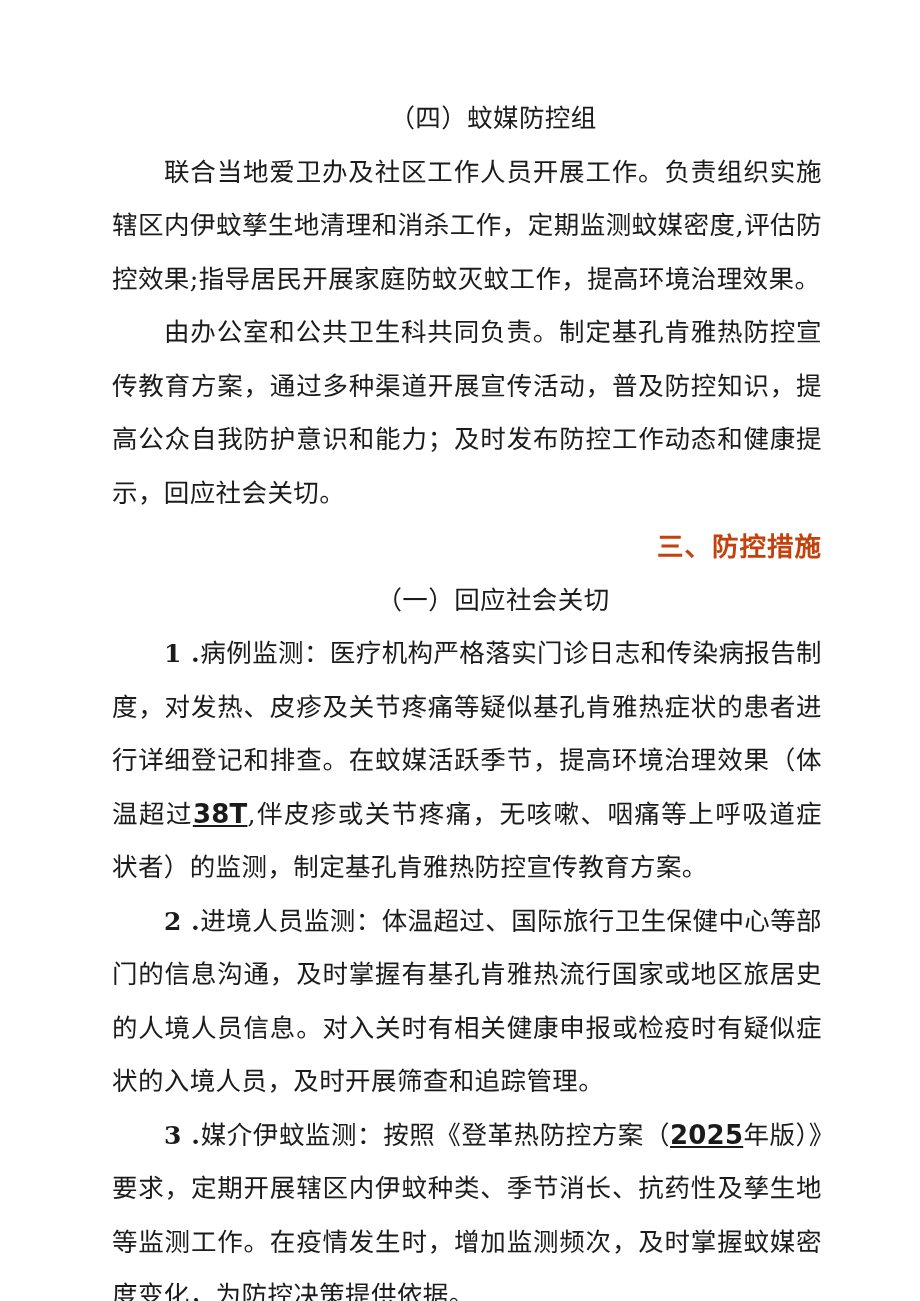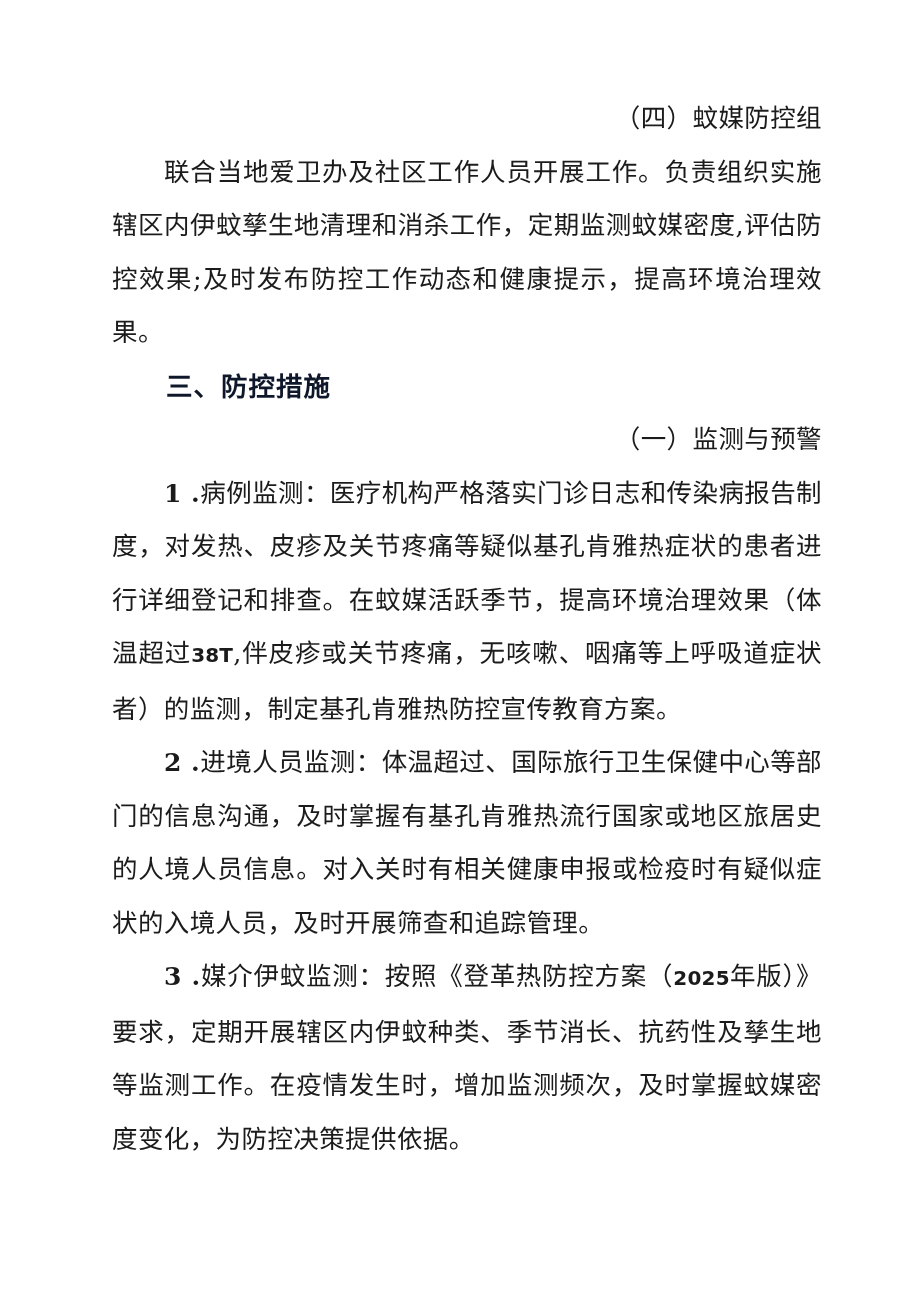--- a/index.html
+++ b/index.html
@@ -41,58 +41,60 @@
   }
 
   
   .para.indent {
     text-indent: 52px;
   }
 
   
   .para.subhead {
     text-indent: 52px;
-    text-align: right;
+    text-align: center;
   }
 
   
   .num {
     font-family: "DejaVu Serif", "Liberation Serif", serif;
     font-weight: 700;
     font-size: 25px;
     letter-spacing: 0.5px;
   }
 
   
   .b-latin {
     font-family: "DejaVu Sans", "Liberation Sans", sans-serif;
     font-weight: 700;
-    font-size: 20px;
+    font-size: 26px;
     letter-spacing: 0.2px;
+    text-decoration: underline;
   }
 
   
   .section-head {
     font-family: "DejaVu Sans", "Liberation Sans", sans-serif;
     font-weight: 700;
     font-size: 26.5px;
     line-height: 53.5px;
-    color: #0f172a;
+    color: #c2410c;
     text-indent: 54px;
     letter-spacing: 1px;
     margin: 0;
-    text-align: left;
+    text-align: right;
   }
 </style>
 </head>
 <body>
 
 <div class="page">
   <div class="doc-body" id="doc-body">
       <p class="para subhead" id="h_four">（四）蚊媒防控组</p>
-      <p class="para indent" id="p_four_body">联合当地爱卫办及社区工作人员开展工作。负责组织实施辖区内伊蚊孳生地清理和消杀工作，定期监测蚊媒密度,评估防控效果;及时发布防控工作动态和健康提示，提高环境治理效果。</p>
+      <p class="para indent" id="p_four_body">联合当地爱卫办及社区工作人员开展工作。负责组织实施辖区内伊蚊孳生地清理和消杀工作，定期监测蚊媒密度,评估防控效果;指导居民开展家庭防蚊灭蚊工作，提高环境治理效果。</p>
+      <p class="para indent" id="p_five_body">由办公室和公共卫生科共同负责。制定基孔肯雅热防控宣传教育方案，通过多种渠道开展宣传活动，普及防控知识，提高公众自我防护意识和能力；及时发布防控工作动态和健康提示，回应社会关切。</p>
       <p class="section-head" id="h_section_three">三、防控措施</p>
-      <p class="para subhead" id="h_one">（一）监测与预警</p>
+      <p class="para subhead" id="h_one">（一）回应社会关切</p>
       <p class="para indent" id="p_item_1"><span class="num">1</span><span class="num"> .</span><span>病例监测：医疗机构严格落实门诊日志和传染病报告制度，对发热、皮疹及关节疼痛等疑似基孔肯雅热症状的患者进行详细登记和排查。在蚊媒活跃季节，提高环境治理效果（体温超过</span><span class="b-latin">38T</span><span>,伴皮疹或关节疼痛，无咳嗽、咽痛等上呼吸道症状者）的监测，制定基孔肯雅热防控宣传教育方案。</span></p>
       <p class="para indent" id="p_item_2"><span class="num">2</span><span class="num"> .</span><span>进境人员监测：体温超过、国际旅行卫生保健中心等部门的信息沟通，及时掌握有基孔肯雅热流行国家或地区旅居史的人境人员信息。对入关时有相关健康申报或检疫时有疑似症状的入境人员，及时开展筛查和追踪管理。</span></p>
       <p class="para indent" id="p_item_3"><span class="num">3</span><span class="num"> .</span><span>媒介伊蚊监测：按照《登革热防控方案（</span><span class="b-latin">2025</span><span>年版）》要求，定期开展辖区内伊蚊种类、季节消长、抗药性及孳生地等监测工作。在疫情发生时，增加监测频次，及时掌握蚊媒密度变化，为防控决策提供依据。</span></p>
     </div>
 </div>
 
 </body></html>

